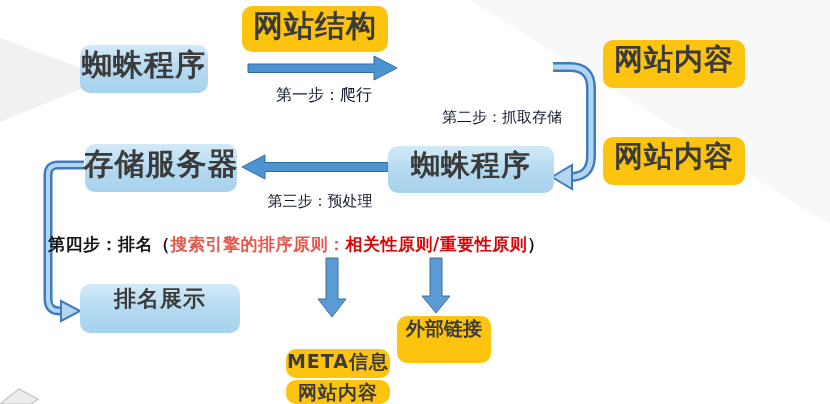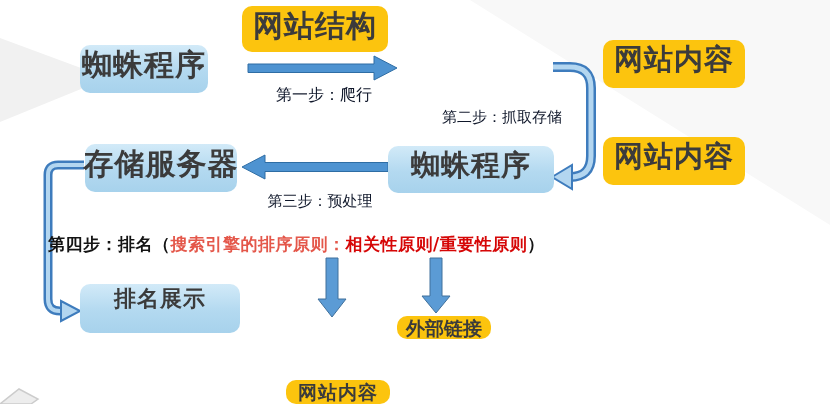--- a/index.html
+++ b/index.html
@@ -80,26 +80,29 @@
 
   <div class="node blue" style="left:85px;top:144px;width:152px;height:48px;font-size:30px;">
     <span>存储服务器</span>
   </div>
 
   <div class="node blue" style="left:80px;top:284px;width:160px;height:49px;font-size:22px;">
     <span>排名展示</span>
   </div>
 
 
+  <div class="node yellow" style="left:286px;top:349px;width:104px;height:29px;font-size:19px;">
+    <span>META信息</span>
+  </div>
 
   <div class="node yellow" style="left:286px;top:380px;width:104px;height:24px;font-size:19px;">
     <span>网站内容</span>
   </div>
 
-  <div class="node yellow" style="left:397px;top:316px;width:94px;height:23px;font-size:19px;letter-spacing:0;">
+  <div class="node yellow" style="left:397px;top:316px;width:94px;height:47px;font-size:19px;letter-spacing:0;">
     <span>外部链接</span>
   </div>
 
   <div class="steplabel" style="left:252px;top:85px;width:144px;font-size:16px;">第一步：爬行</div>
 
   <div class="steplabel" style="left:434px;top:108px;width:136px;">第二步：抓取存储</div>
 
   <div class="steplabel" style="left:254px;top:192px;width:132px;">第三步：预处理</div>
 
   <div class="step4line">

